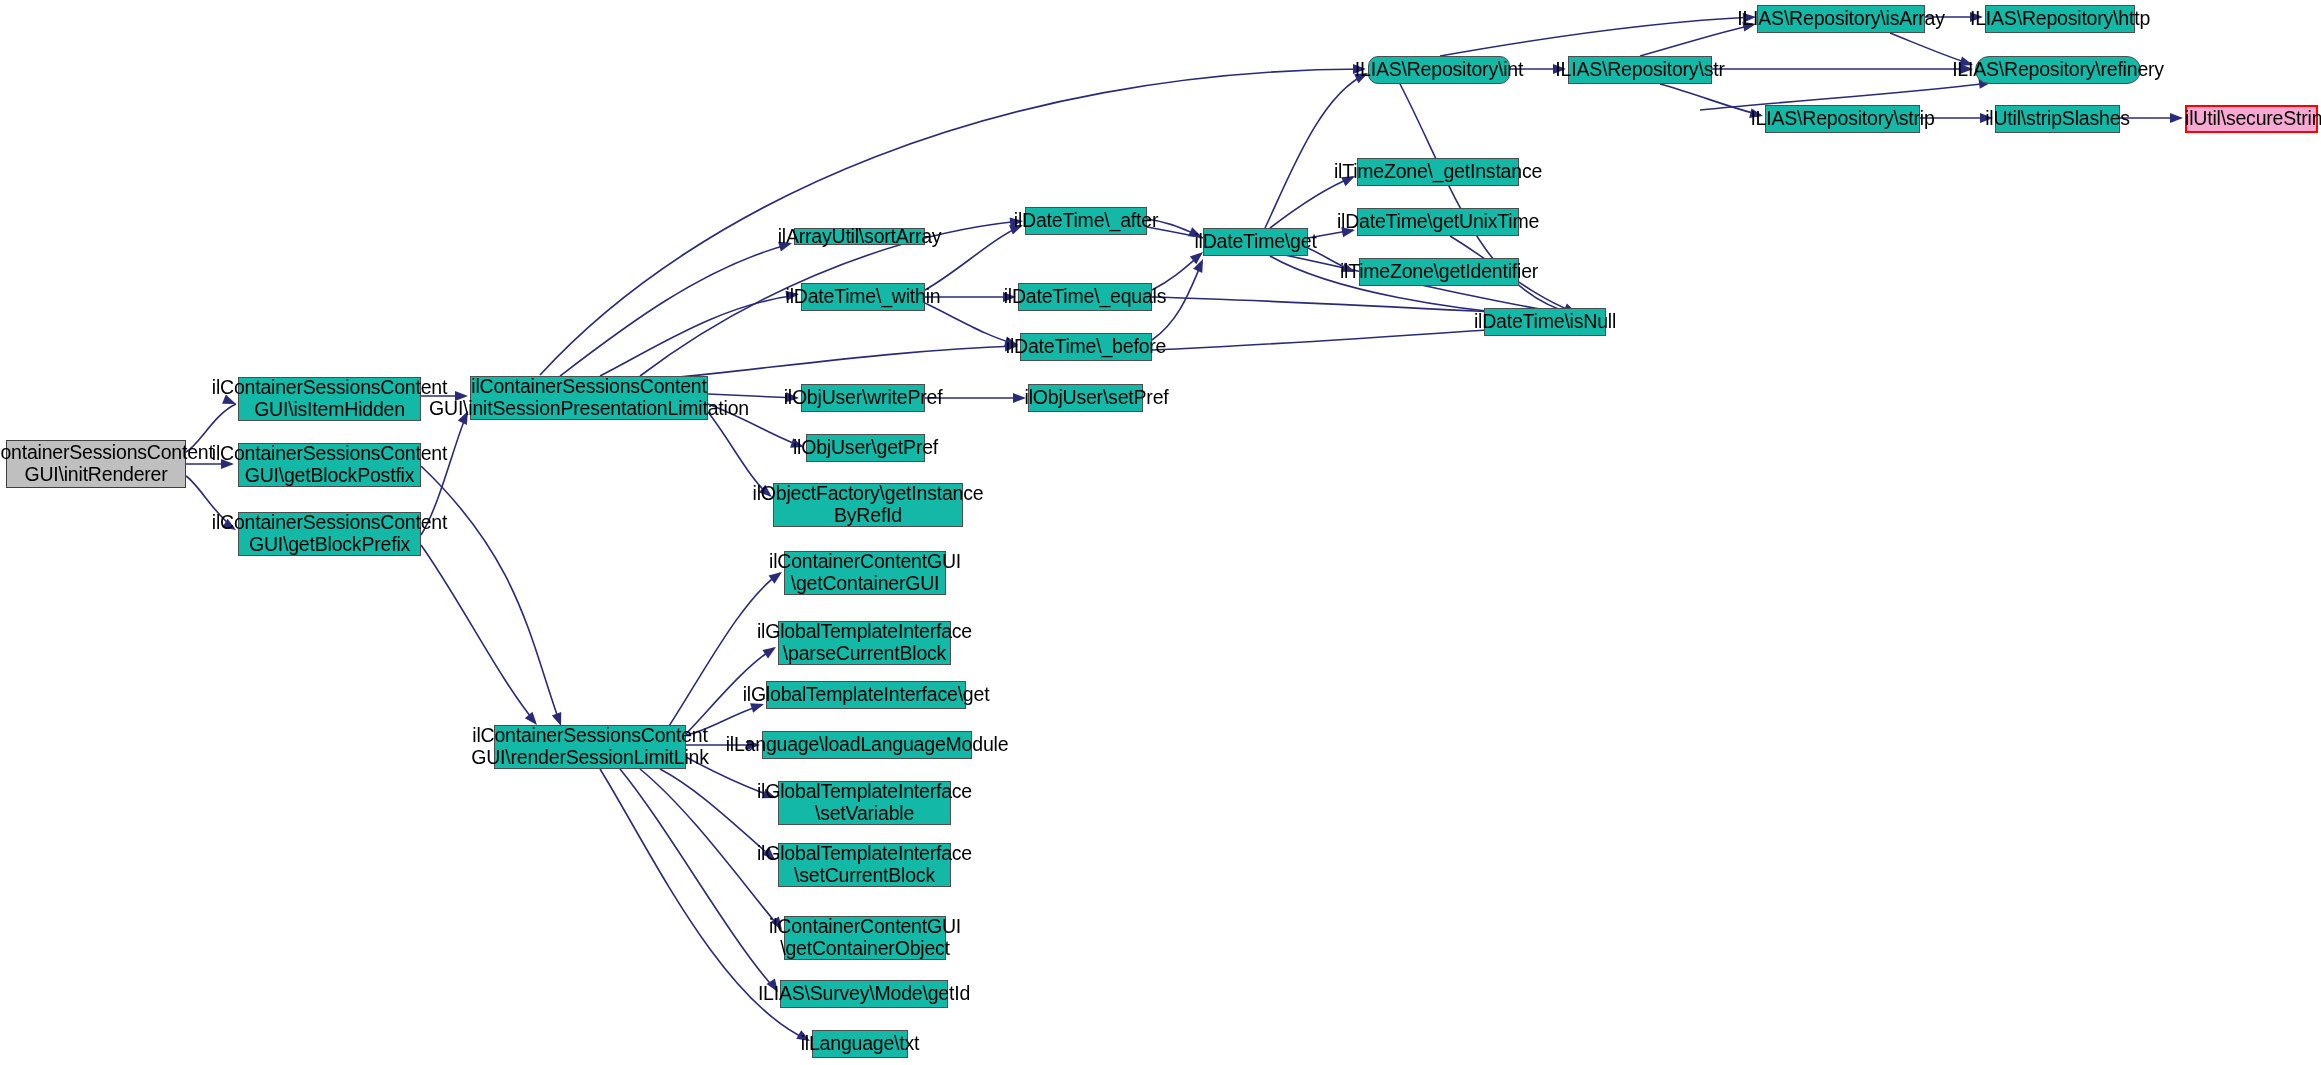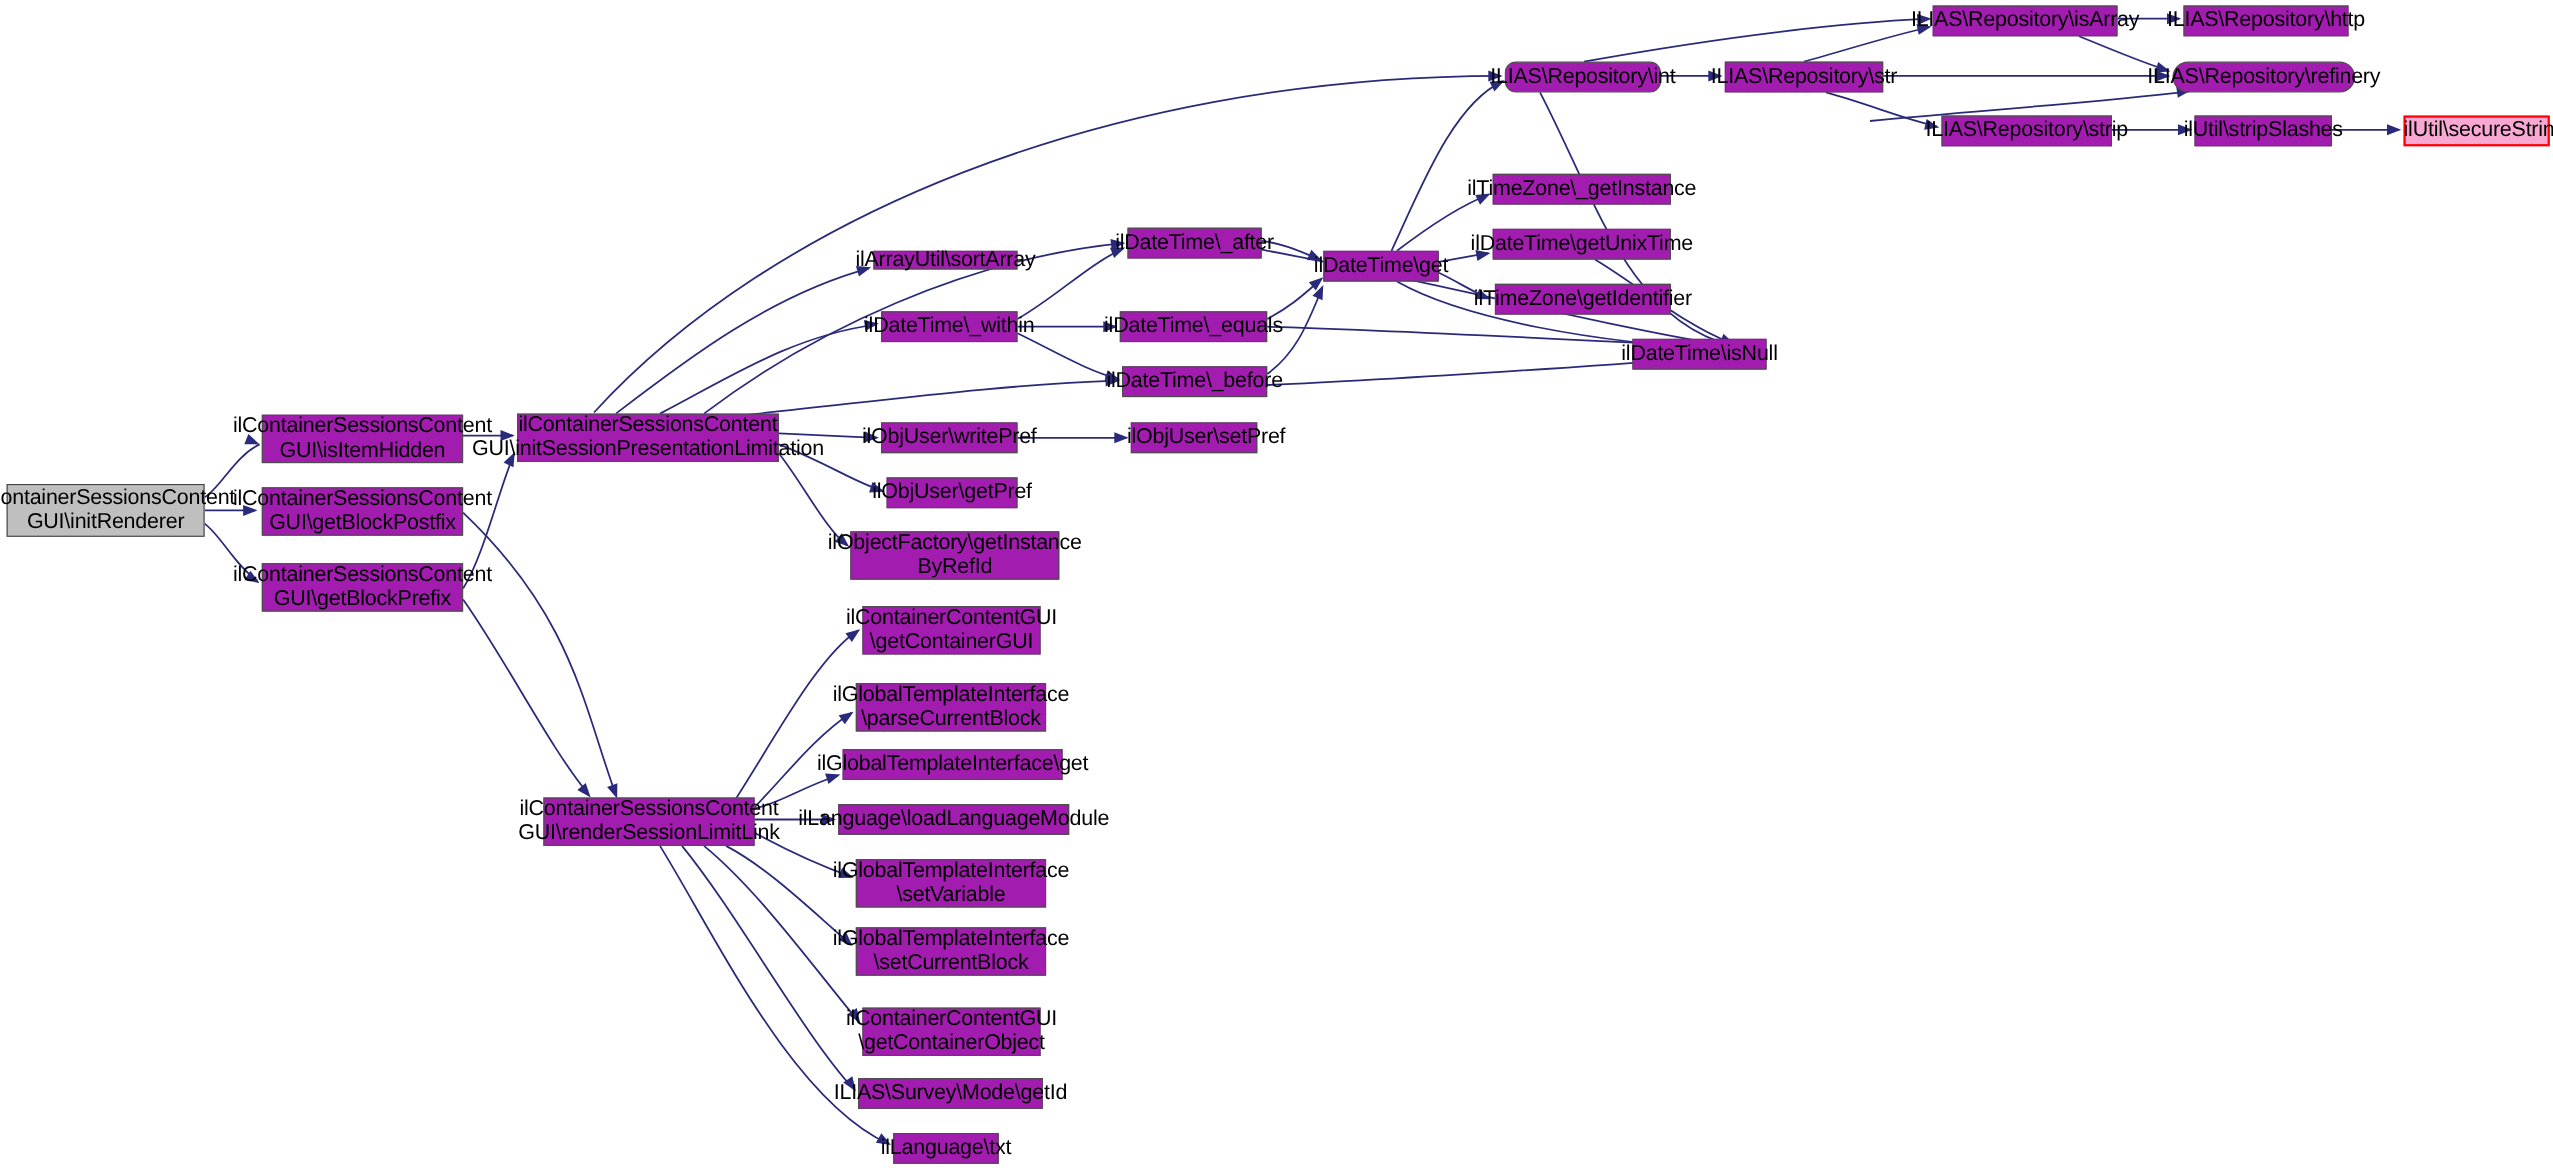--- a/index.html
+++ b/index.html
@@ -9,21 +9,21 @@
     height:1065px;
     background:#ffffff;
     font-family:"Liberation Sans", sans-serif;
     overflow:hidden;
   }
   #edges{position:absolute;left:0;top:0;width:2321px;height:1065px;}
   .node{
     position:absolute;
     box-sizing:border-box;
     border:1.6px solid #4d4d4d;
-    background:#a21caf;
+    background:#14b8a6;
     color:#000000;
     display:flex;
     align-items:center;
     justify-content:center;
     text-align:center;
     line-height:1.12;
     font-size:19.5px;
     letter-spacing:-0.2px;
     white-space:pre-line;
     padding:0 5px;

